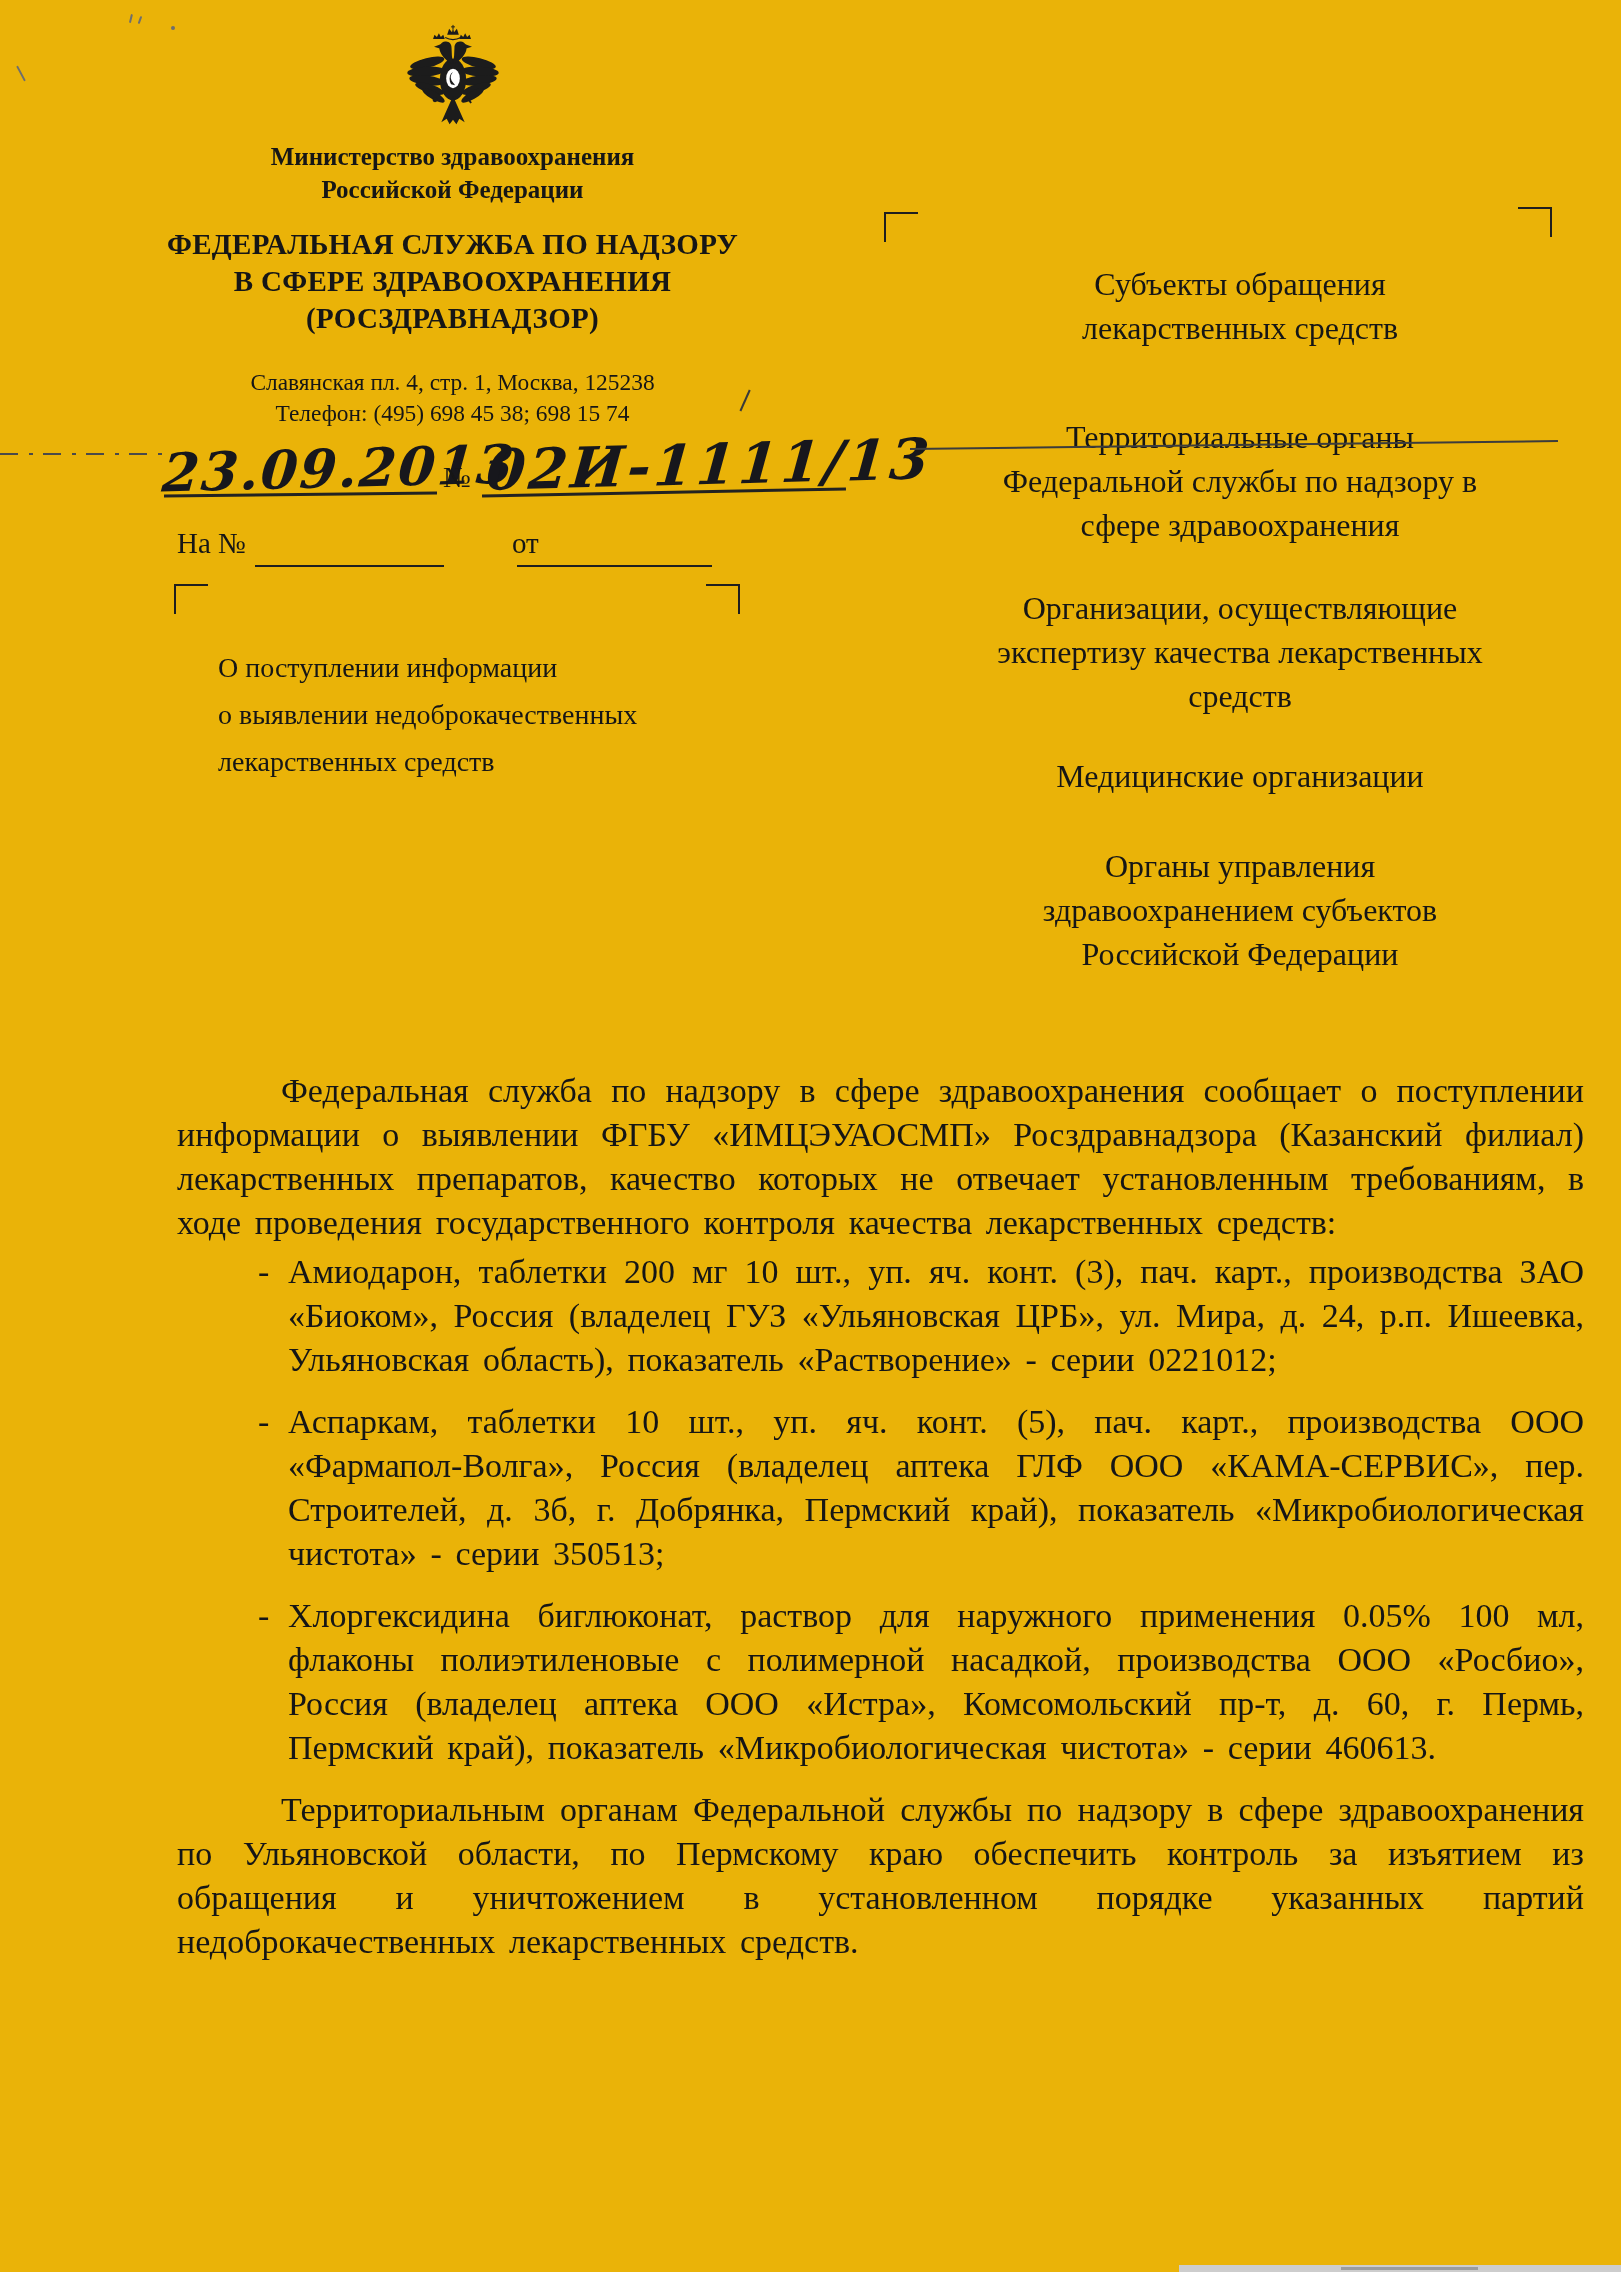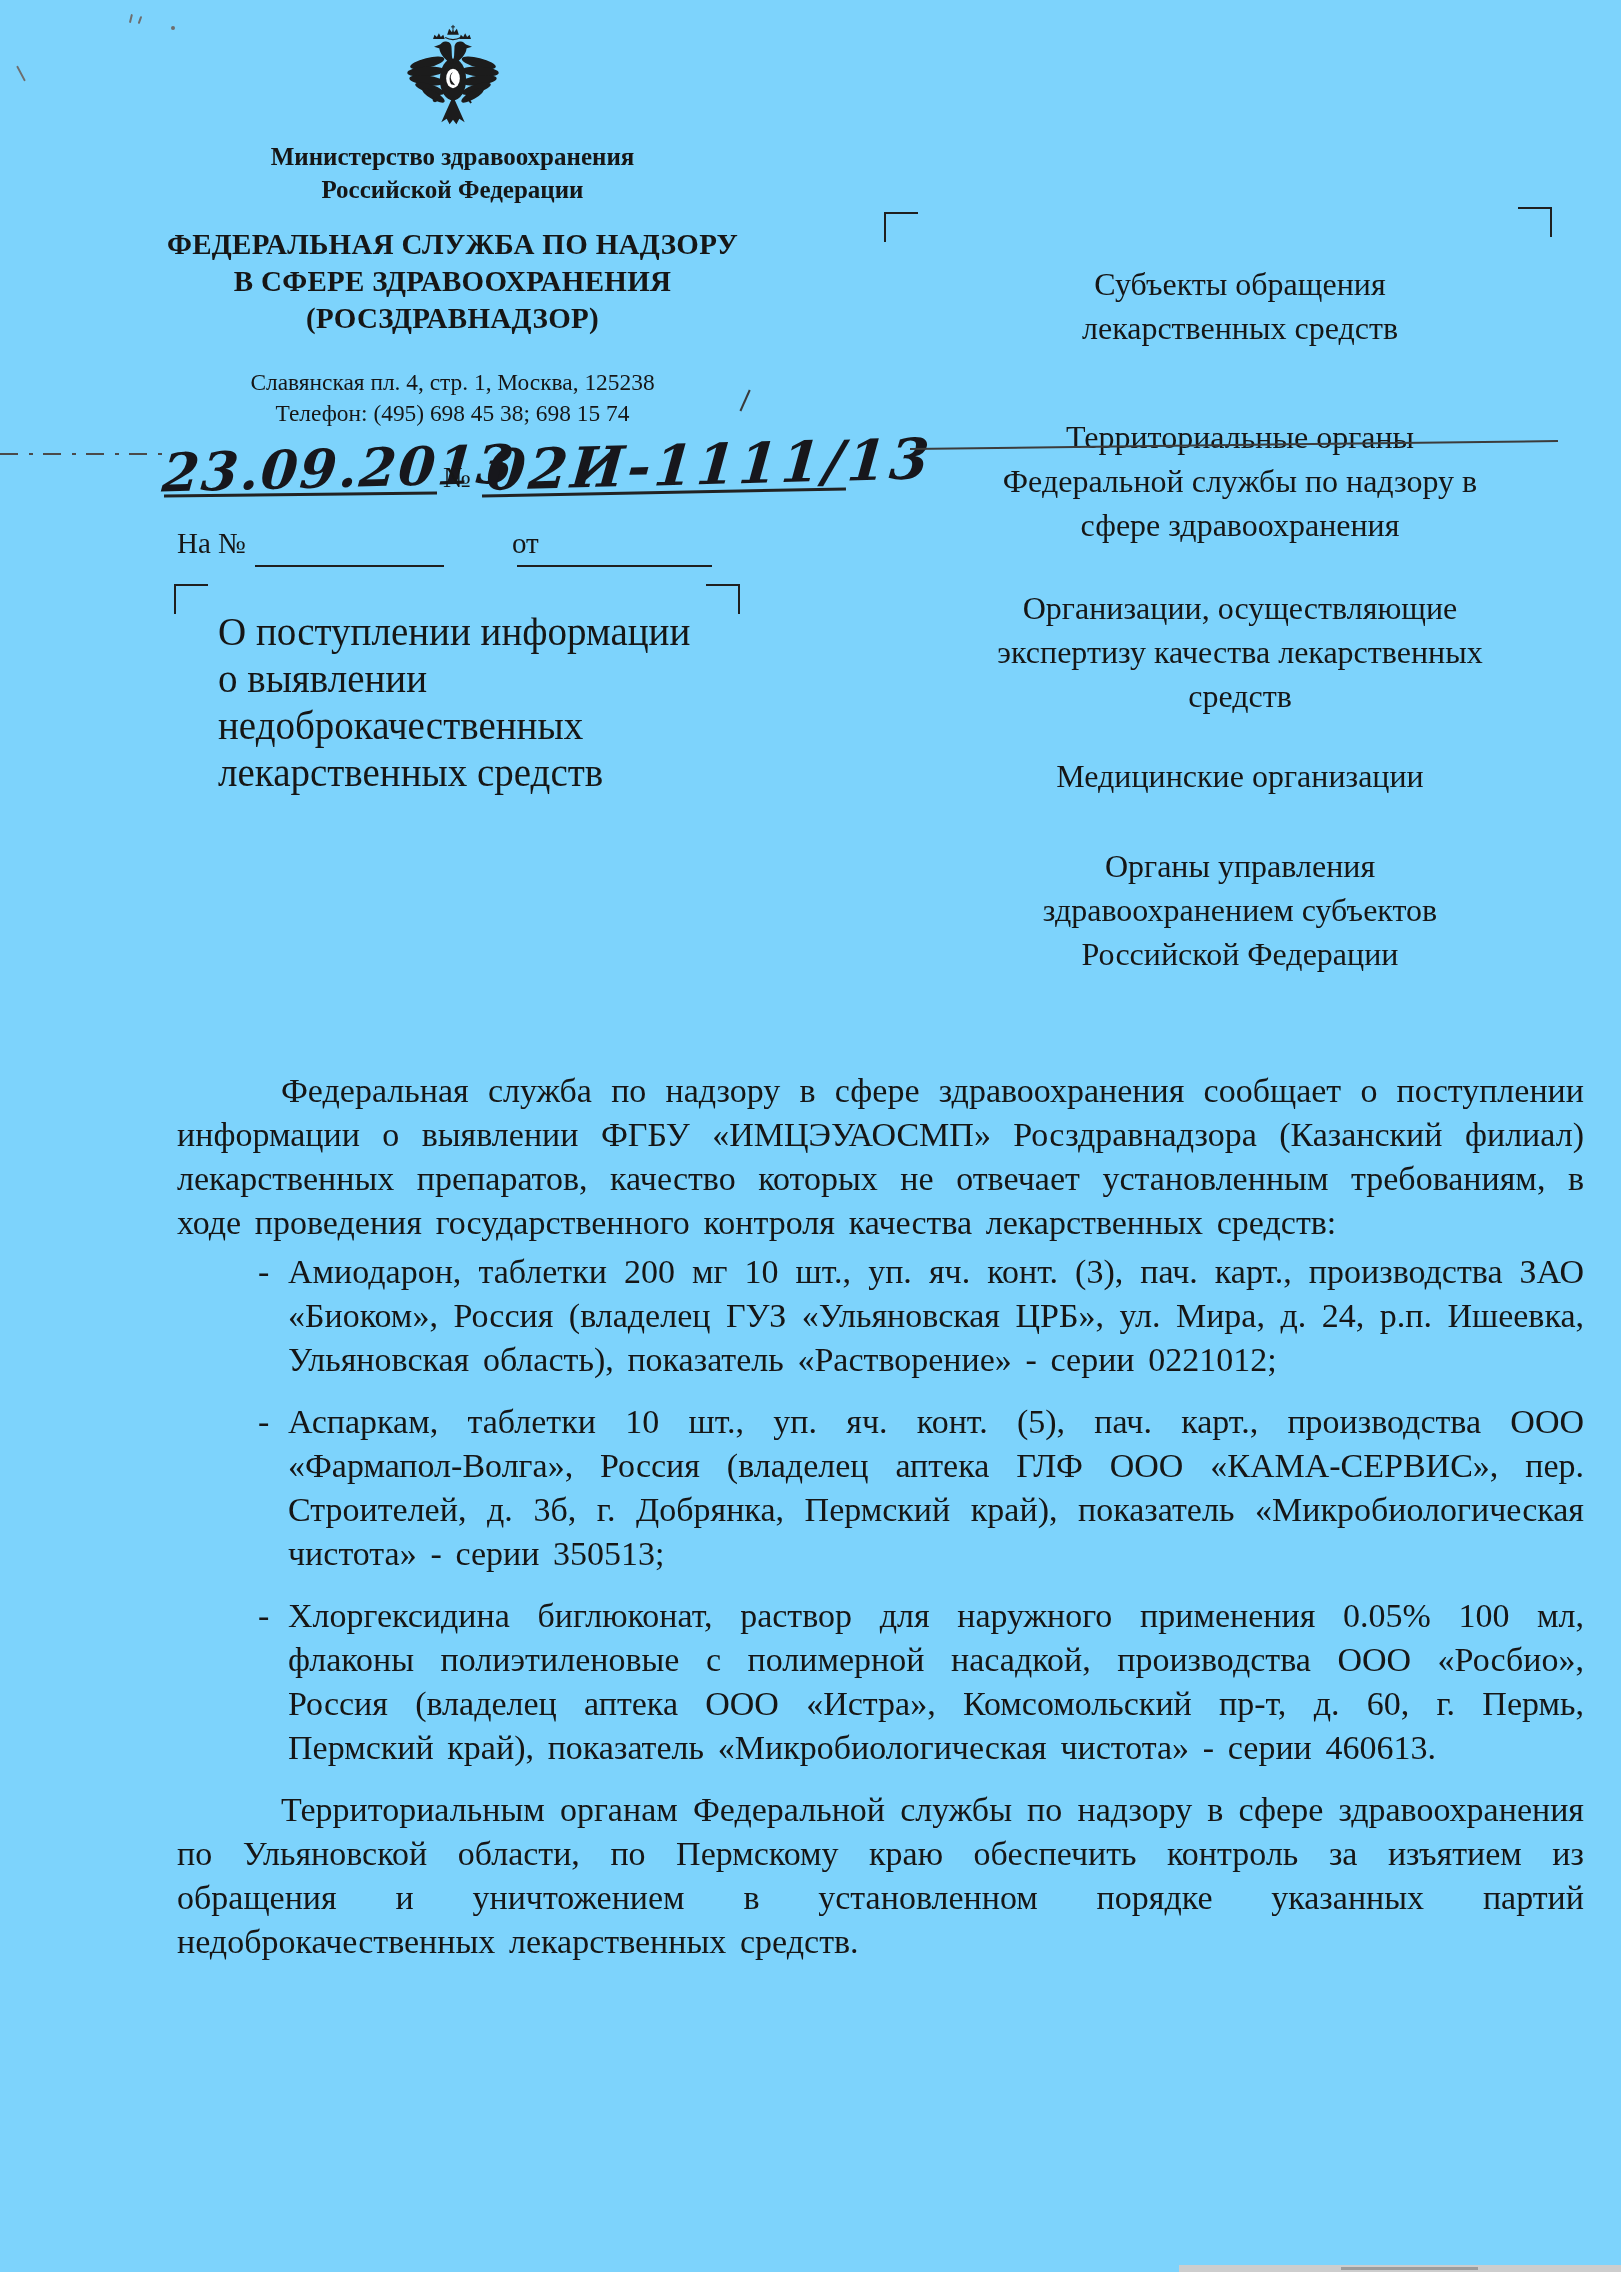--- a/index.html
+++ b/index.html
@@ -1,19 +1,19 @@
 <!DOCTYPE html>
 <html lang="ru" style="font-size:10.4px"><head>
 <meta charset="utf-8">
 <style>
   * { margin:0; padding:0; box-sizing:border-box; }
   html,body { background:#e8e8e8; }
   body { width:1621px; height:2273px; position:relative; overflow:hidden;
          font-family:"Liberation Serif","DejaVu Serif",serif; color:#161616; }
-  .page { position:absolute; inset:0; background:#7dd3fc; }
+  .page { position:absolute; inset:0; background:#eab308; }
 
   
   .letterhead { position:absolute; left:150px; top:22px; width:605px; text-align:center; }
   .emblem { display:block; margin:0 auto; width:98px; height:109px; }
   .ministry { margin-top:9px; font-weight:bold; font-size:25px; line-height:33px; white-space:pre-line; }
   .service  { margin-top:19.5px; font-weight:bold; font-size:29px; line-height:37px; letter-spacing:0.3px; white-space:pre-line; }
   .address  { margin-top:30px; font-size:23.4px; line-height:31px; }
   .phone    { font-size:23.4px; line-height:31px; }
 
   
@@ -37,22 +37,22 @@
 
   
   .reply-label { position:absolute; top:527px; font-size:29px; }
   .rl-na { left:177px; }
   .rl-ot { left:472px;margin-left:40px; }
   .blank { position:absolute; height:2px; background:#1f1f1f; }
   .b1 { left:255px; top:565px; width:189px; }
   .b2 { left:517px; top:565px; width:195px; }
 
   
-  .subject { position:absolute; left:218px; top:608px; width:547px;
-             font-size:39px; line-height:47px; white-space:pre-line; }
+  .subject { position:absolute; left:218px; top:644px; width:547px;
+             font-size:28px; line-height:47px; white-space:pre-line; }
   .recipients { position:absolute; left:890px; top:262px; width:700px;
                 text-align:center; font-size:32px; line-height:44px; }
   .recipient { white-space:pre-line; }
   .r0 { margin-bottom:65px; } .r1 { margin-bottom:39px; }
   .r2 { margin-bottom:36px; }  .r3 { margin-bottom:46px; }
 
   
   .body-text { position:absolute; left:177px; top:1069px; width:1407px;
                font-size:34px; line-height:44px; word-spacing:5.2px; text-align:justify; }
   .para { text-indent:104px; }

